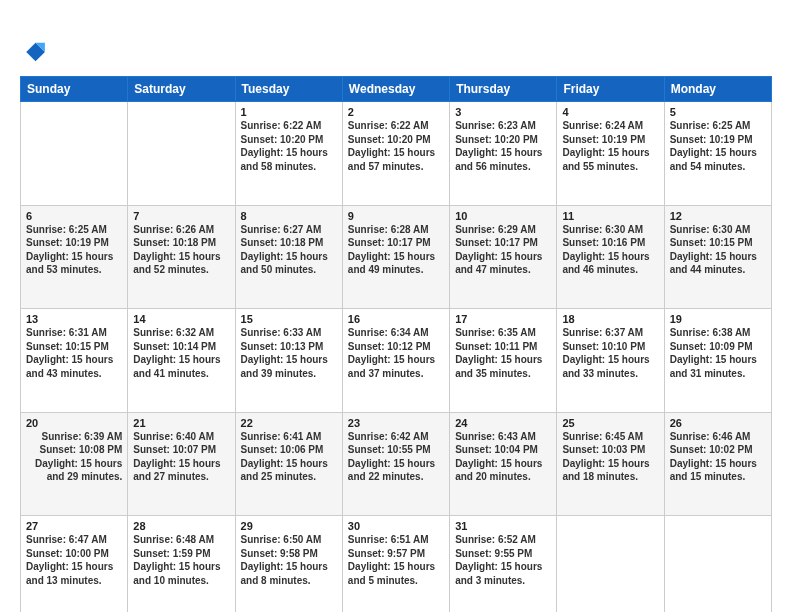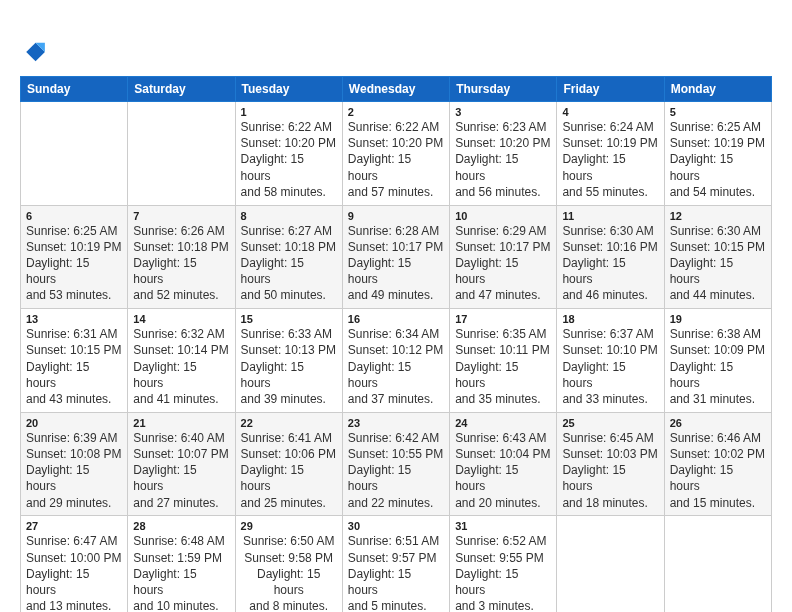--- a/index.html
+++ b/index.html
@@ -82,23 +82,24 @@
     .calendar tr:nth-child(even) td {
       background: #f5f5f5;
     }
     .day-num {
       font-size: 11px;
       font-weight: bold;
       display: block;
       margin-bottom: 1px;
     }
     .day-info {
-      font-size: 12px;
+      font-size: 10px;
       line-height: 1.35;
       color: #333;
+      font-weight: bold;
     }
     .empty-cell {
       background: #fff !important;
     }
   </style>
 </head>
 <body>
 
 <div class="page">
   <div class="header">
@@ -268,21 +269,21 @@
             <span class="day-num">19</span>
             <div class="day-info" style="white-space: pre-line;">Sunrise: 6:38 AM
 Sunset: 10:09 PM
 Daylight: 15 hours
 and 31 minutes.</div>
           </td>
         </tr>
         <tr>
           <td>
             <span class="day-num">20</span>
-            <div class="day-info" style="white-space: pre-line;">Sunrise: 6:39 AM
+            <div class="day-info" style="white-space: pre-line; text-align: right;">Sunrise: 6:39 AM
 Sunset: 10:08 PM
 Daylight: 15 hours
 and 29 minutes.</div>
           </td>
           <td>
             <span class="day-num">21</span>
             <div class="day-info" style="white-space: pre-line;">Sunrise: 6:40 AM
 Sunset: 10:07 PM
 Daylight: 15 hours
 and 27 minutes.</div>
@@ -333,21 +334,21 @@
           </td>
           <td>
             <span class="day-num">28</span>
             <div class="day-info" style="white-space: pre-line;">Sunrise: 6:48 AM
 Sunset: 1:59 PM
 Daylight: 15 hours
 and 10 minutes.</div>
           </td>
           <td>
             <span class="day-num">29</span>
-            <div class="day-info" style="white-space: pre-line; text-align: center;">Sunrise: 6:50 AM
+            <div class="day-info" style="white-space: pre-line;">Sunrise: 6:50 AM
 Sunset: 9:58 PM
 Daylight: 15 hours
 and 8 minutes.</div>
           </td>
           <td>
             <span class="day-num">30</span>
             <div class="day-info" style="white-space: pre-line;">Sunrise: 6:51 AM
 Sunset: 9:57 PM
 Daylight: 15 hours
 and 5 minutes.</div>

